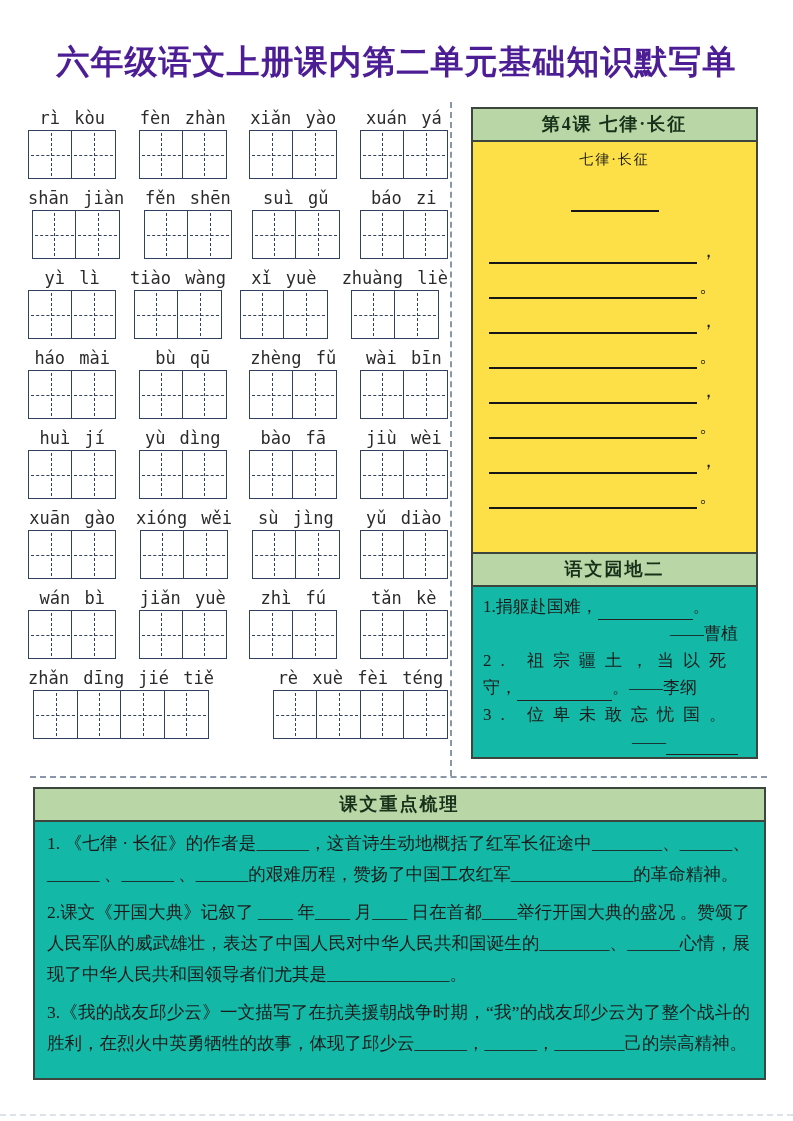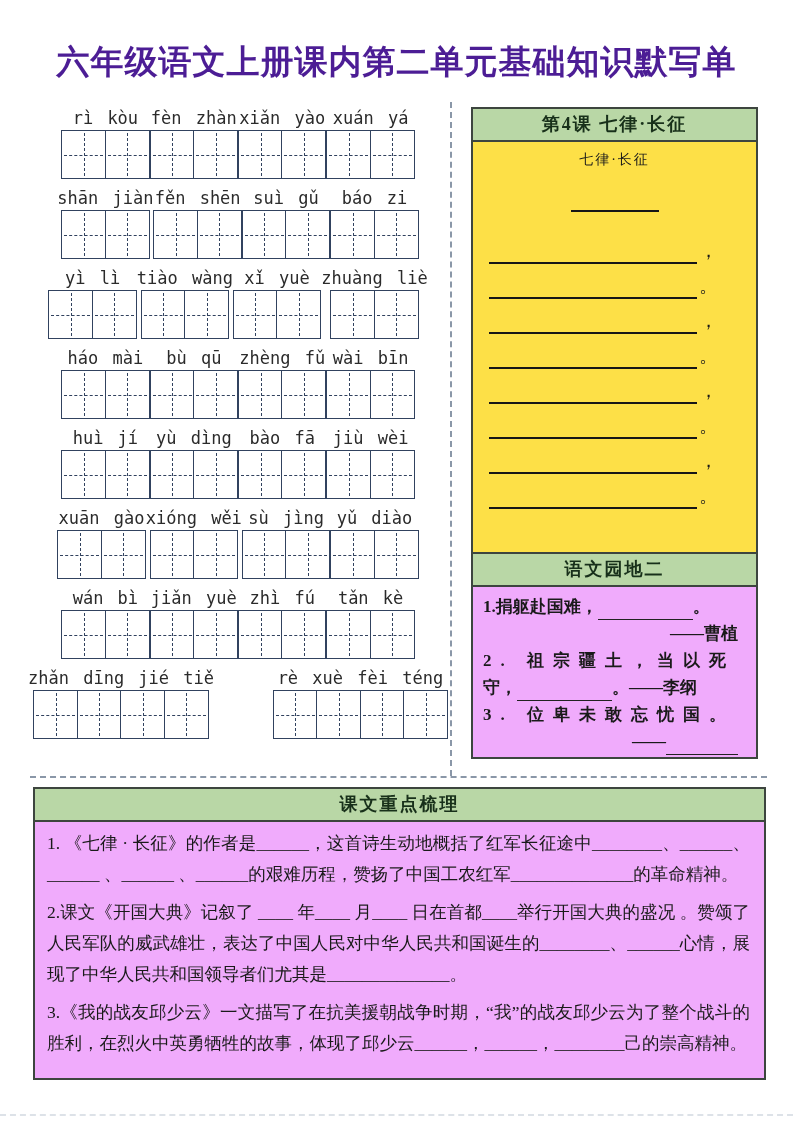--- a/index.html
+++ b/index.html
@@ -8,21 +8,21 @@
     font-family:"Liberation Serif", serif;color:#1a1a1a;overflow:hidden;
   }
   
   .page-title{
     position:absolute;left:0;top:40px;width:100%;text-align:center;
     font-family:"Liberation Sans", sans-serif;font-weight:700;
     font-size:33px;letter-spacing:1px;color:#4c1d95;
   }
   
   .left-col{position:absolute;left:28px;top:106px;width:420px;}
-  .grid-row{display:flex;justify-content:center;margin-bottom:7px;}
+  .grid-row{display:flex;justify-content:space-between;margin-bottom:7px;}
   .grid-row.wide{justify-content:space-between;}
   .word-item{display:flex;flex-direction:column;align-items:center;}
   .pinyin{
     font-family:"DejaVu Sans Mono", monospace;font-size:17px;color:#2b2b2b;
     white-space:nowrap;line-height:24px;height:24px;word-spacing:4px;
   }
   .wgrid{display:flex;}
   .cell{
     width:45px;height:49px;border:1.6px solid #31425f;position:relative;
     background:#fff;box-sizing:border-box;
@@ -34,40 +34,40 @@
   }
   .cell::after{
     content:"";position:absolute;top:50%;left:2px;right:2px;
     border-top:1.6px dashed #31425f;
   }
   
   .v-divider{position:absolute;left:450px;top:102px;height:674px;border-left:2.5px dashed #8a97a8;}
   .h-divider{position:absolute;left:30px;top:776px;width:737px;border-top:2.5px dashed #8a97a8;}
   .bottom-faint{position:absolute;left:0;top:1114px;width:100%;border-top:2px dashed #dde2e8;}
   
-  .box{position:absolute;border:2px solid #3d453f;background:#f0abfc;box-sizing:border-box;}
+  .box{position:absolute;border:2px solid #3d453f;background:#14b8a6;box-sizing:border-box;}
   .box-header{
     background:#b9d7a6;border-bottom:2px solid #3d453f;text-align:center;
     font-weight:700;font-size:18px;color:#18301a;line-height:31px;height:31px;
     font-family:"Liberation Serif", serif;letter-spacing:2px;
   }
   
   .poem-box{left:471px;top:107px;width:287px;height:561px;background:#fde047;}
   .poem-title{text-align:center;font-size:14px;letter-spacing:2px;margin-top:9px;font-weight:400;}
   .author-blank{width:88px;border-bottom:2px solid #161616;margin:40px auto 26px auto;height:1px;}
   .poem-line{height:35px;position:relative;margin:0 12px 0 16px;}
   .poem-line .pblank{
     display:inline-block;width:208px;border-bottom:2px solid #161616;
     height:24px;vertical-align:bottom;
   }
   .poem-line .punct{font-size:19px;margin-left:2px;vertical-align:bottom;line-height:26px;}
   
   .garden-box{left:471px;top:552px;width:287px;height:207px;}
   .garden-body{padding:6px 10px 0 10px;font-size:17px;line-height:27px;}
-  .g-line{white-space:nowrap;font-weight:bold;}
+  .g-line{white-space:nowrap;}
   .g-right{text-align:right;padding-right:8px;}
   .spread{letter-spacing:9px;}
   .gblank{display:inline-block;border-bottom:1.6px solid #222;height:17px;vertical-align:bottom;}
   .w92{width:95px;} .w70{width:72px;}
   
   .summary-box{left:33px;top:787px;width:733px;height:293px;}
   .summary-body{padding:6px 14px 0 12px;font-size:17.5px;line-height:31px;text-align:justify;}
   .summary-body p{margin:0 0 7px 0;}
 </style>
 </head>

